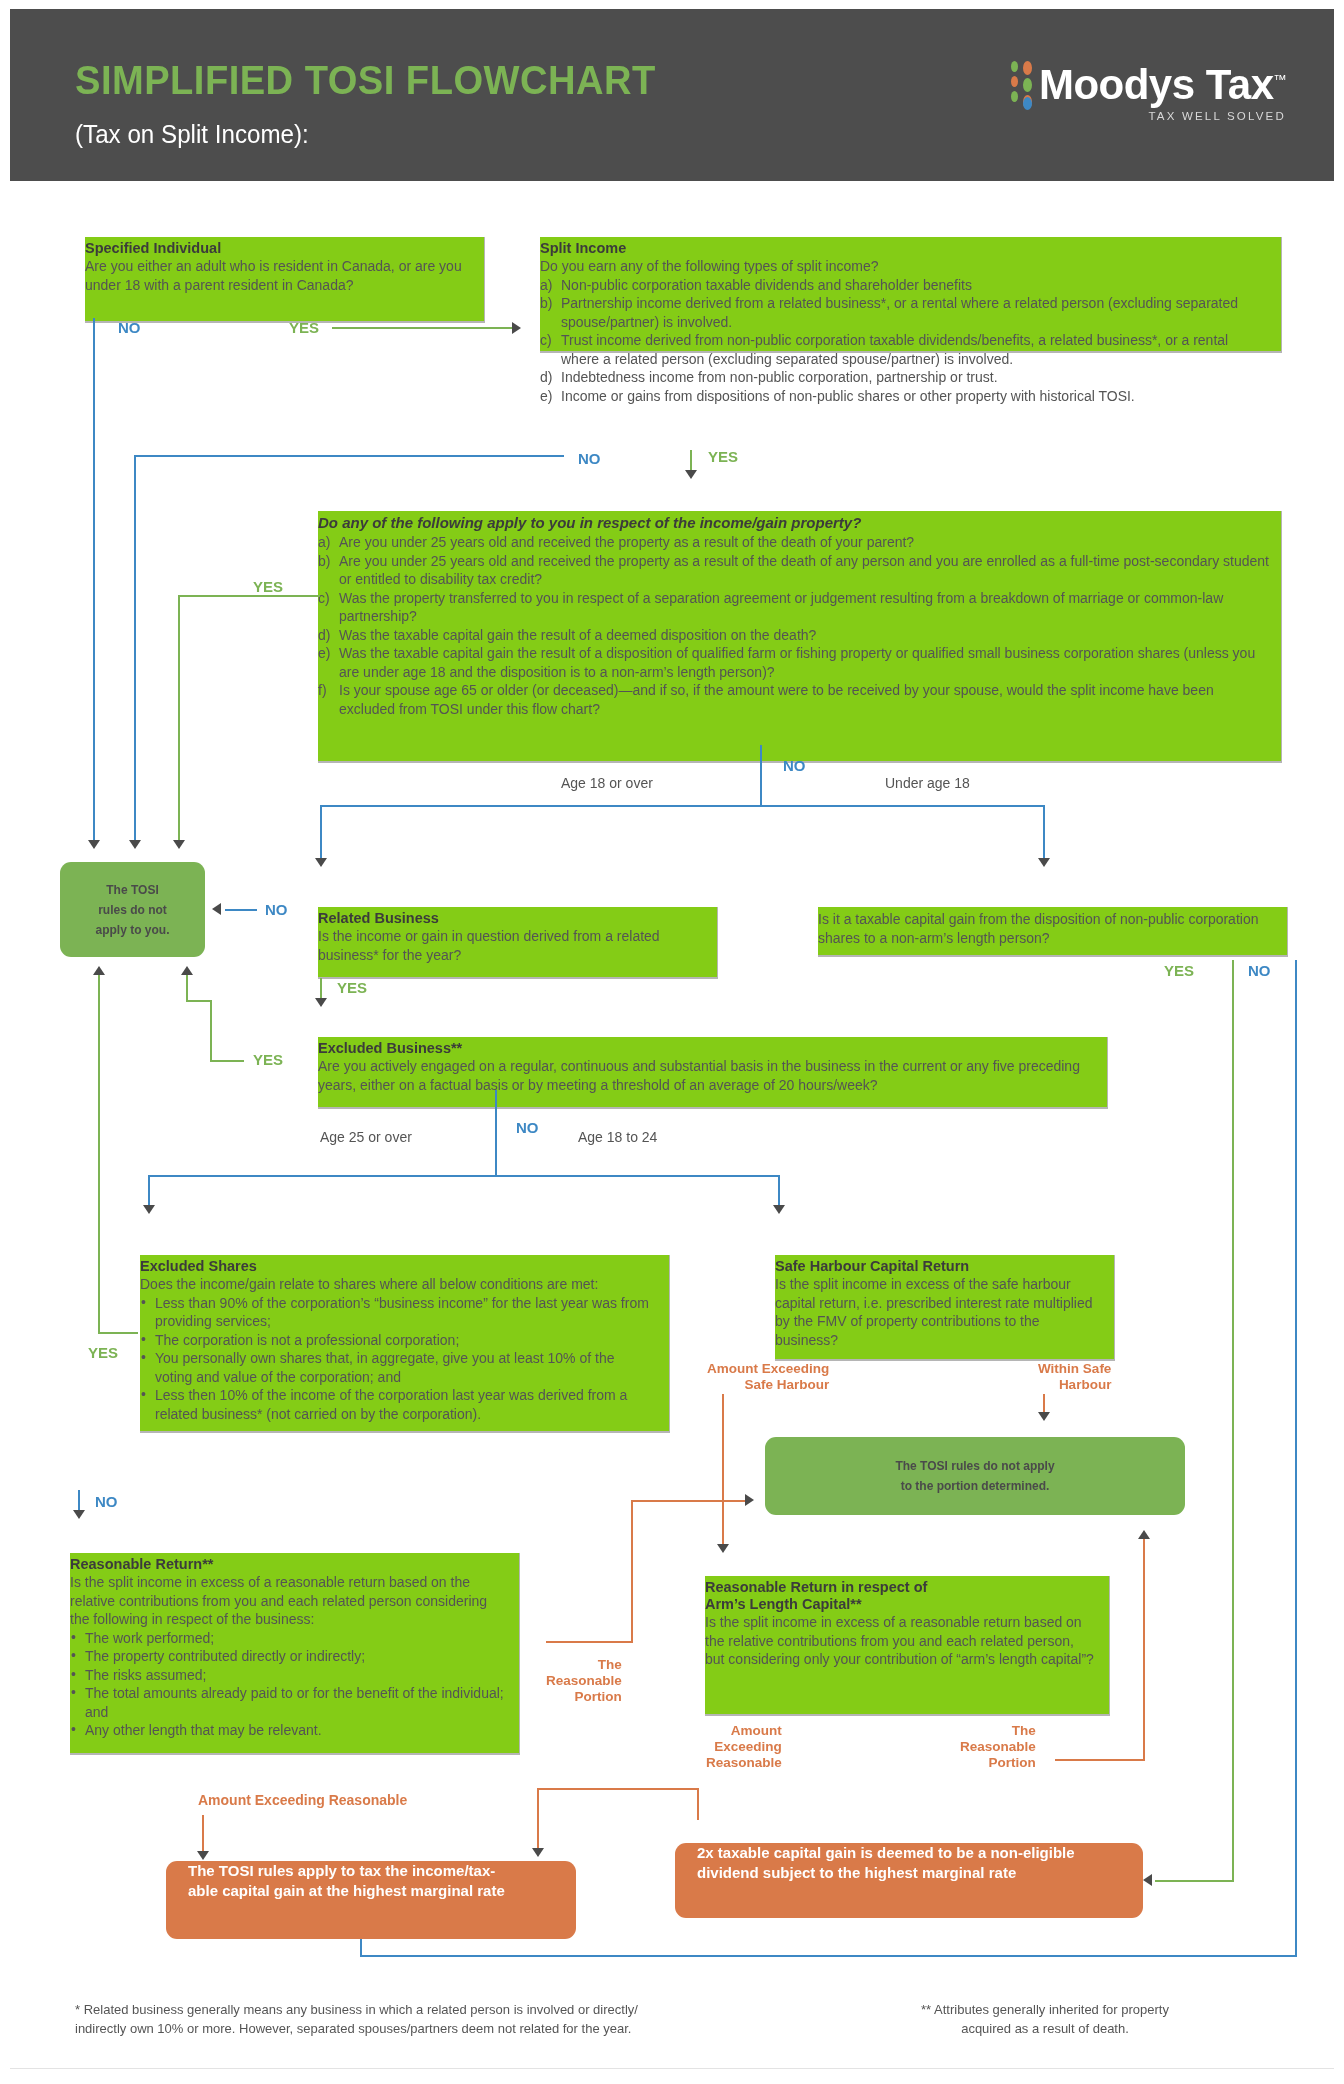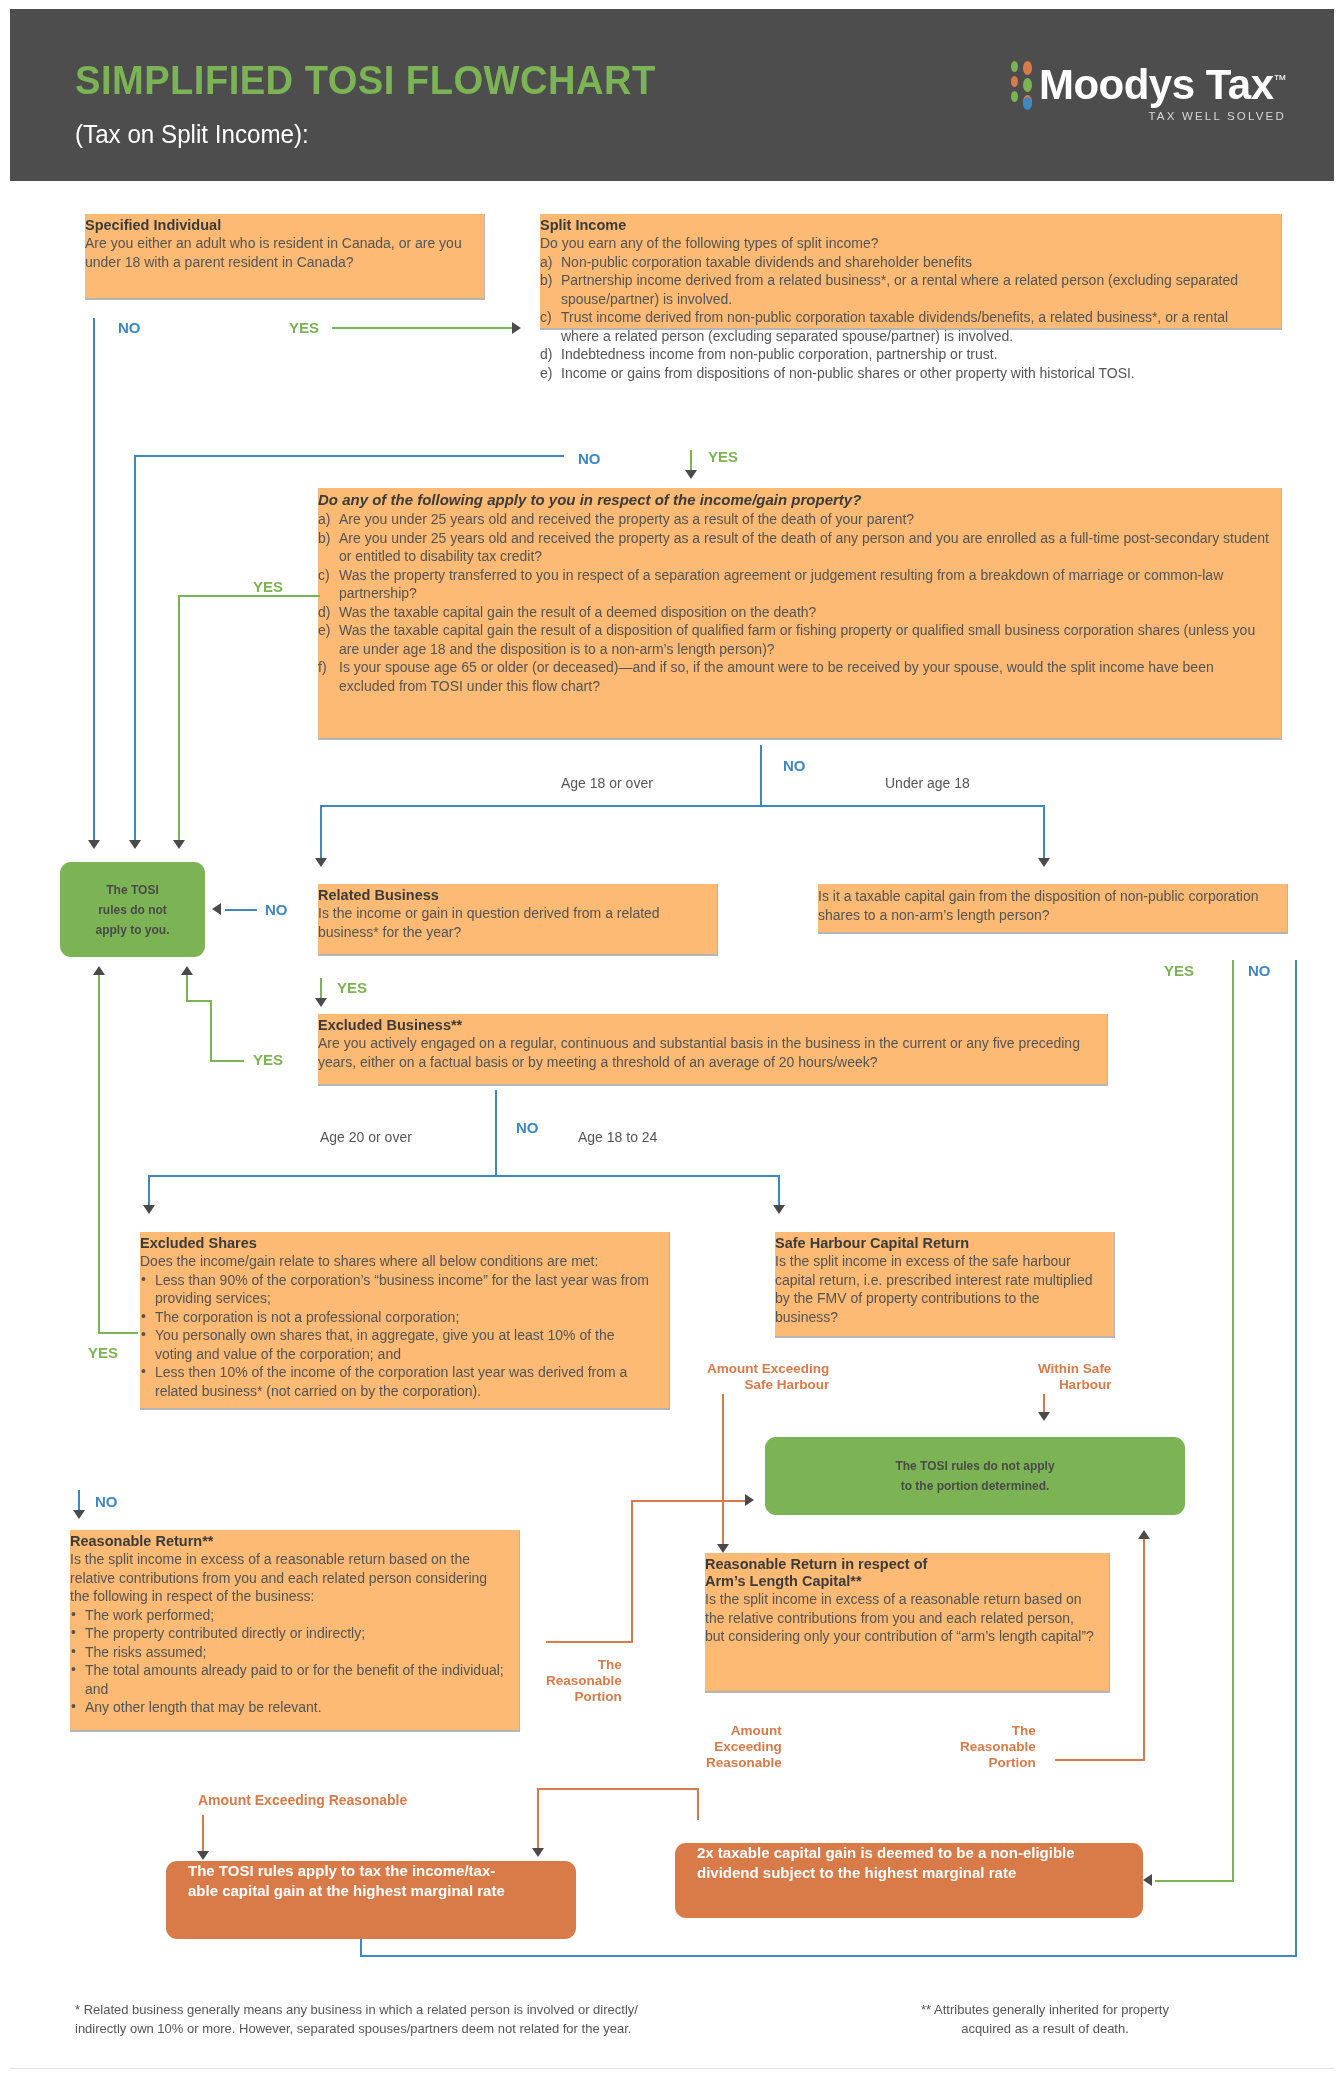--- a/index.html
+++ b/index.html
@@ -39,24 +39,25 @@
   }
   #logo-tm { font-size:13px; vertical-align:super; font-weight:normal; }
   #logo-tagline {
     color:#d8d8d8; font-size:11.5px; letter-spacing:2.2px; text-align:right;
     margin-top:2px;
   }
 
   
   .card {
     position:absolute;
-    background:#fdba74;
+    background:#84cc16;
     border-right:1.5px solid #b5b5b5;
     border-bottom:2px solid #b5b5b5;
     padding:0;
+    margin-top:23px;
   }
   .card .hd { font-weight:bold; color:#3b3b3b; font-size:14.5px; display:block; margin-bottom:1px; }
   .card .bd { font-size:14px; line-height:18.5px; color:#545454; display:block; }
   .card ol, .card ul { margin:0; padding:0; list-style:none; }
   .card li { font-size:14px; line-height:18.5px; color:#545454; position:relative; }
   .lettered li { padding-left:21px; }
   .lettered li .mk { position:absolute; left:0; top:0; }
   .bulleted li { padding-left:15px; }
   .bulleted li .mk { position:absolute; left:1px; top:-1px; }
 
@@ -232,21 +233,21 @@
 
   <div class="lbl yes" style="left:253px; top:1051px;">YES</div>
   <div class="ln h green" style="left:210px; top:1060px; width:34px;"></div>
   <div class="ln v green" style="left:210px; top:1000px; height:60px;"></div>
   <div class="ln h green" style="left:186px; top:1000px; width:26px;"></div>
   <div class="ln v green" style="left:186px; top:975px; height:27px;"></div>
   <div class="arr up ag" style="left:181px; top:966px;"></div>
 
   <div class="lbl no" style="left:516px; top:1119px;">NO</div>
   <div class="ln v blue" style="left:495px; top:1090px; height:85px;"></div>
-  <div class="plain" style="left:320px; top:1129px;">Age 20 or over</div>
+  <div class="plain" style="left:320px; top:1129px;">Age 25 or over</div>
   <div class="plain" style="left:578px; top:1129px;">Age 18 to 24</div>
 
   <div class="ln h blue" style="left:148px; top:1175px; width:350px;"></div>
   <div class="ln v blue" style="left:148px; top:1175px; height:32px;"></div>
   <div class="arr down ab" style="left:143px; top:1205px;"></div>
 
   <div class="ln h blue" style="left:495px; top:1175px; width:285px;"></div>
   <div class="ln v blue" style="left:778px; top:1175px; height:32px;"></div>
   <div class="arr down ab" style="left:773px; top:1205px;"></div>
 

